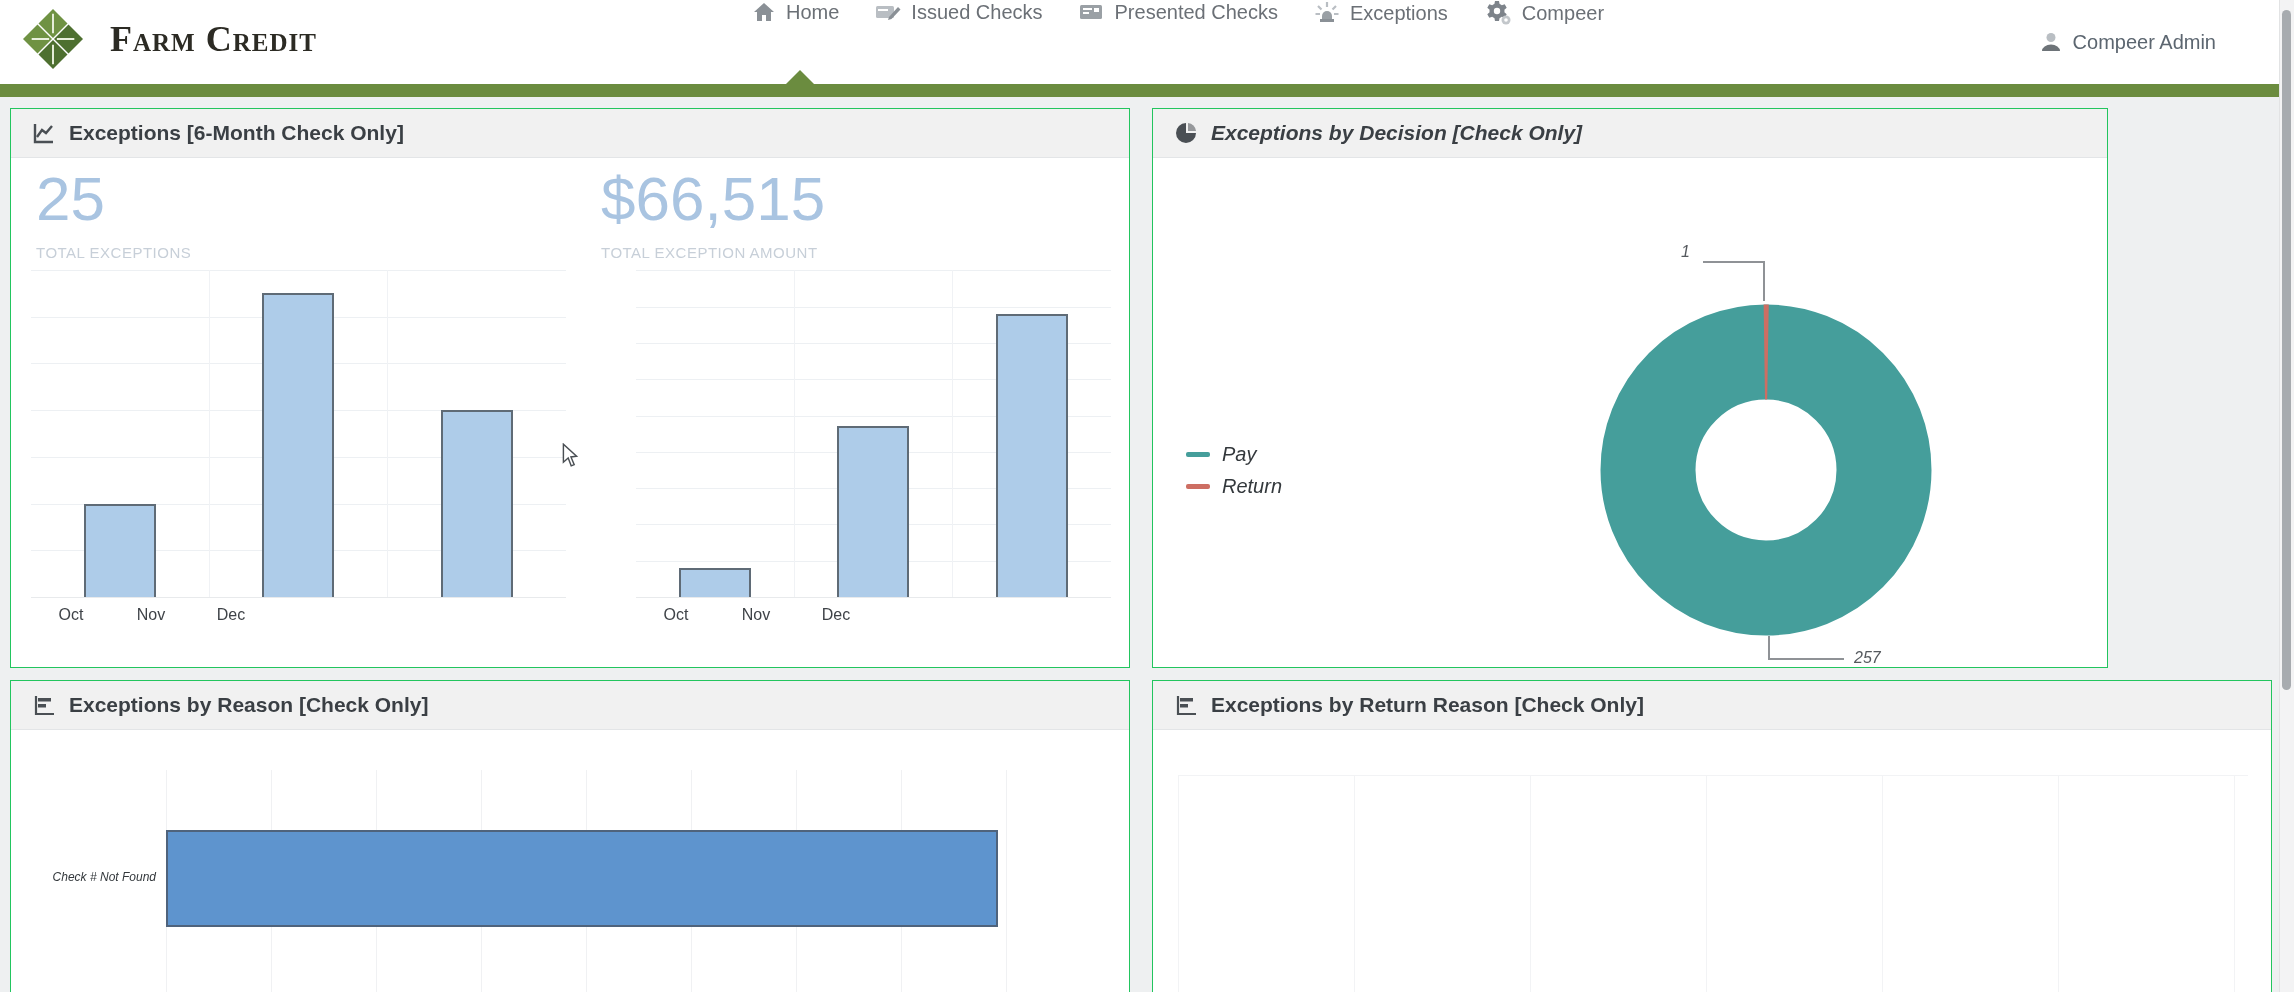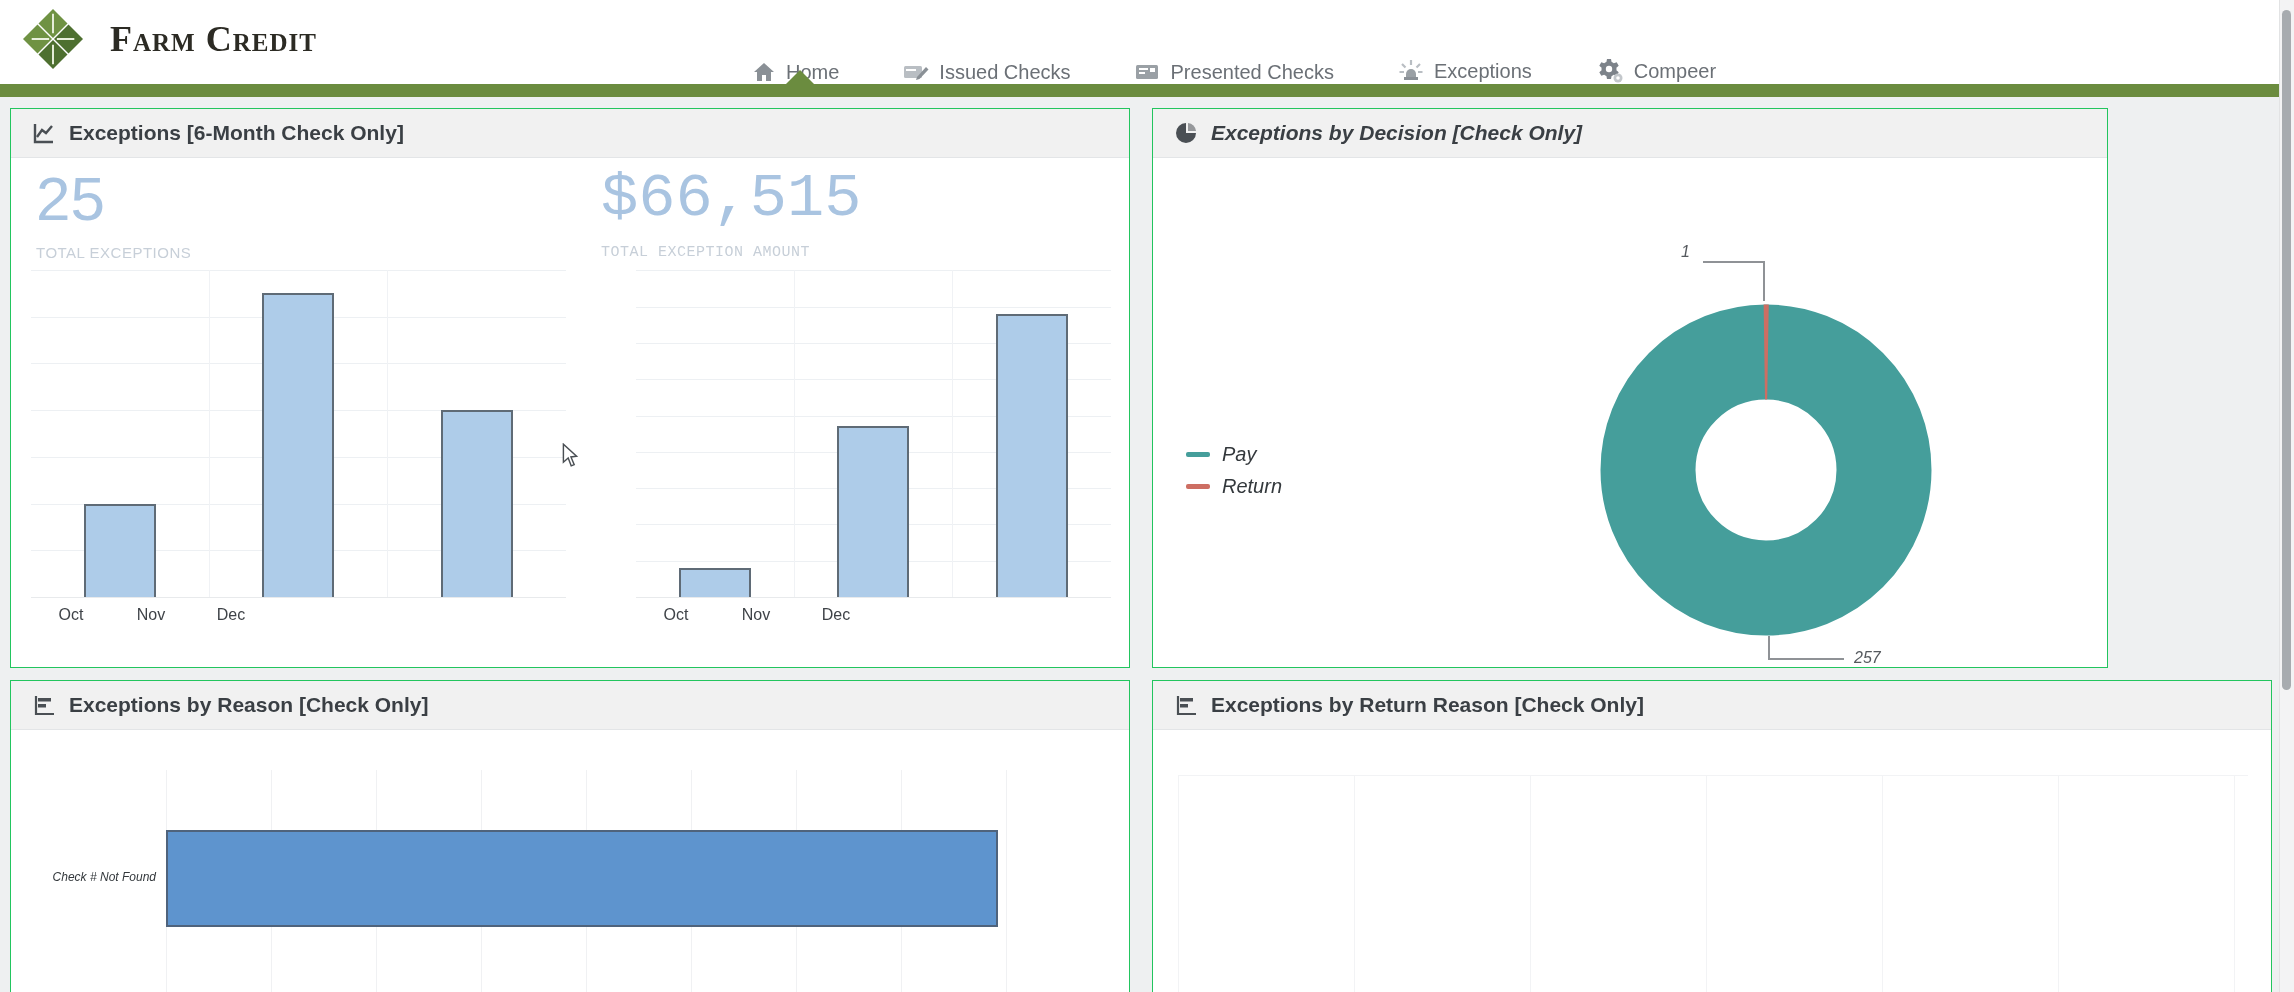--- a/index.html
+++ b/index.html
@@ -4,21 +4,21 @@
 <style>
   html,body{margin:0;padding:0;}
   body{font-family:"Liberation Sans",sans-serif;background:#eef0f1;}
   #screen{position:relative;width:2294px;height:992px;background:#eef0f1;overflow:hidden;}
 
   
   .topbar{position:absolute;left:0;top:0;width:2294px;height:84px;background:#ffffff;}
   .logo{position:absolute;left:22px;top:8px;display:flex;align-items:center;gap:26px;}
   .logo-text{font-family:"Liberation Serif",serif;font-variant:small-caps;font-weight:700;
              font-size:36px;letter-spacing:1px;color:#2c2b24;}
-  .nav{position:absolute;left:752px;top:0;height:84px;display:flex;align-items:flex-end;gap:64px;}
+  .nav{position:absolute;left:752px;top:0;height:84px;display:flex;align-items:flex-start;gap:36px;}
   .nav-item{display:flex;align-items:center;gap:10px;color:#6b7076;font-size:20px;cursor:pointer;}
   .nav-item svg{display:block;}
   .userbox{position:absolute;right:78px;top:0;height:84px;display:flex;align-items:center;gap:10px;
            color:#5c6670;font-size:20px;}
   .greenbar{position:absolute;left:0;top:84px;width:2280px;height:13px;background:#6b8c3f;}
   .nav-arrow{position:absolute;left:786px;top:70px;width:0;height:0;
              border-left:14px solid transparent;border-right:14px solid transparent;
              border-bottom:14px solid #6b8c3f;}
 
   
@@ -34,21 +34,21 @@
   #panel-sixmonth{left:10px;top:108px;width:1120px;height:560px;}
   #panel-decision{left:1152px;top:108px;width:956px;height:560px;font-style:italic;}
   #panel-reason{left:10px;top:680px;width:1120px;height:400px;}
   #panel-returnreason{left:1152px;top:680px;width:1120px;height:400px;}
 
   
   .stat{position:absolute;top:8px;}
   .stat-value{font-size:62px;color:#a9c4e1;line-height:1.05;}
   .stat-label{font-size:15px;color:#c7cfd8;letter-spacing:0.5px;margin-top:13px;}
   .stat-1{left:25px;}
-  .stat-2{left:590px;font-family:Liberation Mono, monospace;}
+  .stat-2{left:590px;}
   .minichart{position:absolute;top:112px;}
   .minichart .plot{position:relative;height:327px;border-bottom:1px solid #e8eaec;}
   .plot-grid-7{background:repeating-linear-gradient(to top,transparent 0 45.7px,#edf0f3 45.7px 46.7px);}
   .plot-grid-9{background:repeating-linear-gradient(to top,transparent 0 35.3px,#edf0f3 35.3px 36.3px);}
   .vgrid{position:absolute;top:0;bottom:0;width:1px;background:#f0f2f5;}
   .bars{position:absolute;left:0;right:0;top:0;bottom:0;display:flex;justify-content:space-around;align-items:flex-end;}
   .vbar{width:72px;box-sizing:border-box;border:2px solid #5f6b76;border-bottom:none;background:#aecce9;}
   .xlabels{display:flex;justify-content:flex-start;margin-top:8px;}
   .xlabels span{font-size:16px;color:#3f4348;width:80px;text-align:center;}
   #chartA{left:20px;width:535px;}
@@ -130,20 +130,27 @@
         <svg width="28" height="26" viewBox="0 0 28 26">
           <path d="M11 1 h4 l0.6 3 a7 7 0 0 1 2.2 1.3 l2.9-1 l2 3.4 l-2.3 2 a7 7 0 0 1 0 2.6 l2.3 2 l-2 3.4 l-2.9-1 a7 7 0 0 1-2.2 1.3 l-0.6 3 h-4 l-0.6-3 a7 7 0 0 1-2.2-1.3 l-2.9 1 l-2-3.4 l2.3-2 a7 7 0 0 1 0-2.6 l-2.3-2 l2-3.4 l2.9 1 a7 7 0 0 1 2.2-1.3 Z" fill="#7d838a"></path>
           <circle cx="13" cy="11" r="3.2" fill="#ffffff"></circle>
           <circle cx="22" cy="20" r="4.5" fill="#c3c7cb"></circle>
           <circle cx="22" cy="20" r="1.8" fill="#ffffff"></circle>
         </svg>
         <span>Compeer</span>
       </div>
     </div>
 
+    <div class="userbox">
+      <svg width="24" height="24" viewBox="0 0 24 24">
+        <circle cx="12" cy="7.5" r="4.5" fill="#b9bec3"></circle>
+        <path d="M3 21 a9 6.5 0 0 1 18 0 Z" fill="#6d7378"></path>
+      </svg>
+      <span>Compeer Admin</span>
+    </div>
   </div>
 
   <div class="greenbar"></div>
   <div class="nav-arrow"></div>
 
   <div class="panel" id="panel-sixmonth">
     <div class="panel-header">
       <svg width="22" height="22" viewBox="0 0 22 22">
         <path d="M2 2 V20 H20" stroke="#4a4f54" stroke-width="2.4" fill="none"></path>
         <path d="M4 15 L9 8 L13 11 L19 4" stroke="#4a4f54" stroke-width="2.4" fill="none"></path>

